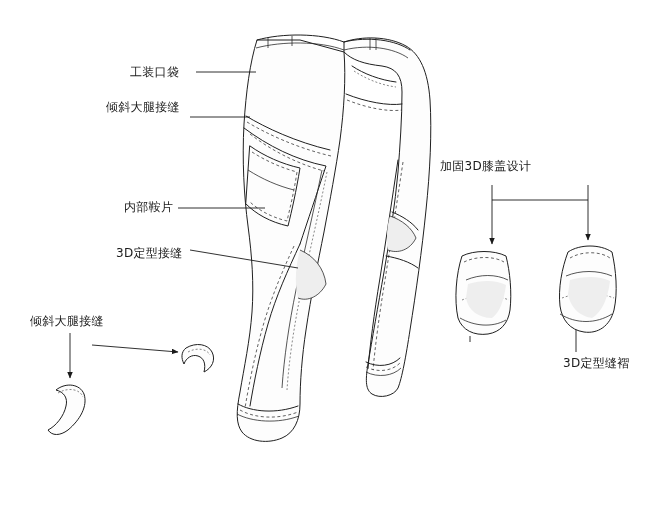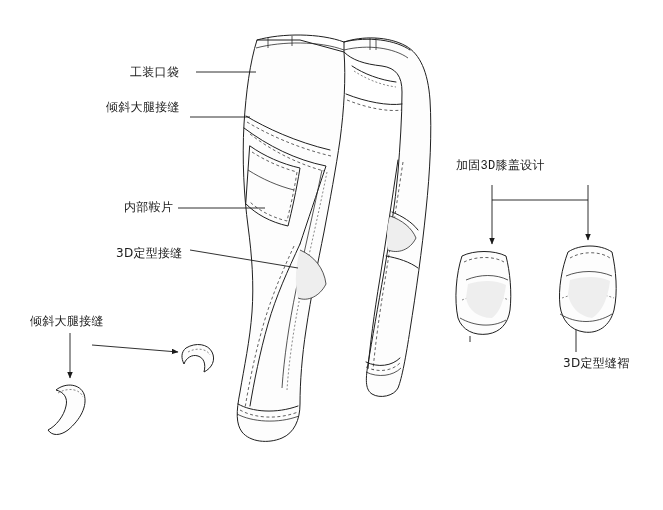--- a/index.html
+++ b/index.html
@@ -227,17 +227,17 @@
       <path class="lead" d="M576,352 L576,330"></path>
       <path class="lead" d="M470,342 L470,336"></path>
     </g>
   </svg>
 
   <div class="label" style="left:130px; top:65px;">工装口袋</div>
   <div class="label" style="left:106px; top:100px;">倾斜大腿接缝</div>
   <div class="label" style="left:124px; top:200px;">内部鞍片</div>
   <div class="label" style="left:116px; top:246px;">3D定型接缝</div>
   <div class="label" style="left:30px; top:314px;">倾斜大腿接缝</div>
-  <div class="label" style="left:456px; top:159px;font-family:Liberation Mono, monospace;">加固3D膝盖设计</div>
+  <div class="label" style="left:440px; top:159px;">加固3D膝盖设计</div>
   <div class="label" style="left:563px; top:356px;">3D定型缝褶</div>
 
   <div class="bottom-bar"></div>
 </div>
 
 </body></html>

